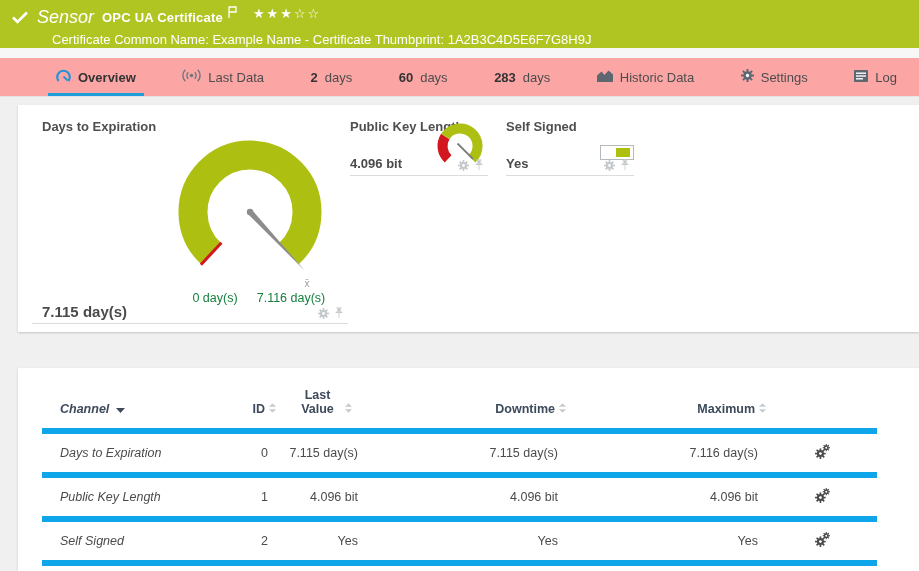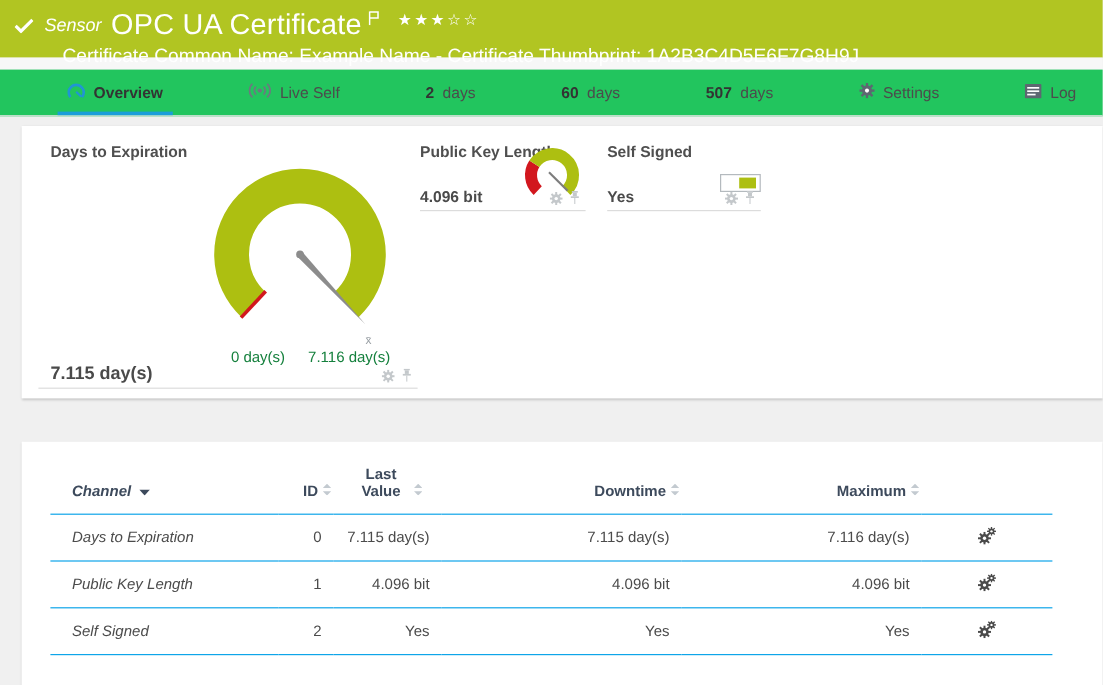--- a/index.html
+++ b/index.html
@@ -3,29 +3,29 @@
 <meta charset="utf-8">
 <style>
   * { box-sizing: border-box; margin: 0; padding: 0; }
   html,body { width: 919px; height: 571px; overflow: hidden; }
   body { font-family: "Liberation Sans", "DejaVu Sans", sans-serif; background: #f0f0f0; }
 
   
   .topbar { height: 48px; background: #b1c522; color: #fff; padding: 7px 12px 0 12px; }
   .title-row { display: flex; align-items: center; }
   .check-icon { margin-right: 9px; display: inline-flex; }
-  .sensor-kind { font-style: italic; font-size: 15px; margin-right: 8px; }
-  .sensor-title { font-weight: normal; font-size: 24px; letter-spacing: .2px; }
+  .sensor-kind { font-style: italic; font-size: 18px; margin-right: 8px; }
+  .sensor-title { font-weight: bold; font-size: 13px; letter-spacing: .2px; }
   .flag-icon { margin-left: 5px; position: relative; top: -6px; display: inline-flex; cursor: pointer; }
   .stars { margin-left: 16px; font-size: 13px; letter-spacing: 2px; position: relative; top: -4px; cursor: pointer; }
-  .subtitle { margin-left: 40px; margin-top: 4px; font-size: 16px; color: #fff; }
+  .subtitle { margin-left: 40px; margin-top: 4px; font-size: 13px; color: #fff; }
   .subspacer { height: 10px; background: #f7f7f7; }
 
   
-  .tabbar { height: 39px; background: #22c55e; border-bottom: 1px solid #e4e4e4;
+  .tabbar { height: 39px; background: #fca5a5; border-bottom: 1px solid #e4e4e4;
             display: flex; align-items: stretch; justify-content: space-between;
             padding: 0 14px 0 48px; }
   .tab { display: flex; align-items: center; gap: 7px; position: relative;
          padding: 0 8px; font-size: 13px; color: #4c4c4c; cursor: pointer; white-space: nowrap; }
   .tab .num { font-weight: bold; color: #333; }
   .tab.active { font-weight: bold; color: #333; }
   .tab.active::after { content: ""; position: absolute; left: 0; right: 0; bottom: 0;
                        height: 3px; background: #1b9ed9; }
 
   
@@ -52,21 +52,21 @@
 
   .toggle-box { position: absolute; right: 0; top: 28px; width: 34px; height: 15px;
                 background: #fff; border: 1px solid #b4babe; cursor: default; }
   .toggle-box .on-block { position: absolute; right: 3px; top: 2px; width: 14px; height: 9px; background: #adbf11; }
 
   
   .card-table { min-height: 226px; }
   table { border-collapse: collapse; table-layout: fixed; width: 835px; margin: 36px 42px 0 24px;
           font-size: 12.5px; color: #4b4b4b; }
   th { font-weight: bold; color: #3d4a5c; vertical-align: bottom; padding: 20px 0 12px 0; text-align: left; cursor: pointer; }
-  th,td { border-bottom: 1px solid #0ea5e9; }
+  th,td { border-bottom: 6px solid #0ea5e9; }
   td { padding: 10px 0; }
   .col-channel { padding-left: 18px; font-style: italic; }
   .num-cell { text-align: right; padding-right: 10px; }
   th.num-cell { padding-right: 2px; }
   .lastvalue-head { text-align: center; }
   .lastvalue-head .wrapword { display: inline-block; width: 46px; text-align: center; vertical-align: bottom; }
   .action-cell { text-align: center; }
   .sort-icon { display: inline-block; margin-left: 4px; color: #c3cad0; }
   .chan-caret { display: inline-block; margin-left: 7px; }
   .gears-icon { color: #4a4a4a; cursor: pointer; }
@@ -135,33 +135,41 @@
     </span>
     <span>Overview</span>
   </div>
   <div class="tab">
     <span>
       <svg width="19" height="13" viewBox="0 0 19 13">
           <circle cx="9.5" cy="6.5" r="1.8" fill="#6e7780"></circle>
           <path d="M6.3,3.2 A4.6,4.6 0 0 0 6.3,9.8 M3.3,0.8 A8,8 0 0 0 3.3,12.2 M12.7,3.2 A4.6,4.6 0 0 1 12.7,9.8 M15.7,0.8 A8,8 0 0 1 15.7,12.2" fill="none" stroke="#6e7780" stroke-width="1.4"></path>
         </svg>
     </span>
-    <span>Live Self</span>
+    <span>Last Data</span>
   </div>
   <div class="tab">
     <span class="num">2</span>
     <span>days</span>
   </div>
   <div class="tab">
     <span class="num">60</span>
     <span>days</span>
   </div>
   <div class="tab">
-    <span class="num">507</span>
+    <span class="num">283</span>
     <span>days</span>
+  </div>
+  <div class="tab">
+    <span>
+      <svg width="16" height="12" viewBox="0 0 16 12">
+          <path d="M0,12 V5.5 L4.5,1.5 7.5,5 11.5,0.5 16,4.5 V12 Z" fill="#5d6771"></path>
+        </svg>
+    </span>
+    <span>Historic Data</span>
   </div>
   <div class="tab">
     <span style="color:#5d6771">
       <svg width="13" height="13">
           <use href="#sym-gear"></use>
         </svg>
     </span>
     <span>Settings</span>
   </div>
   <div class="tab">

